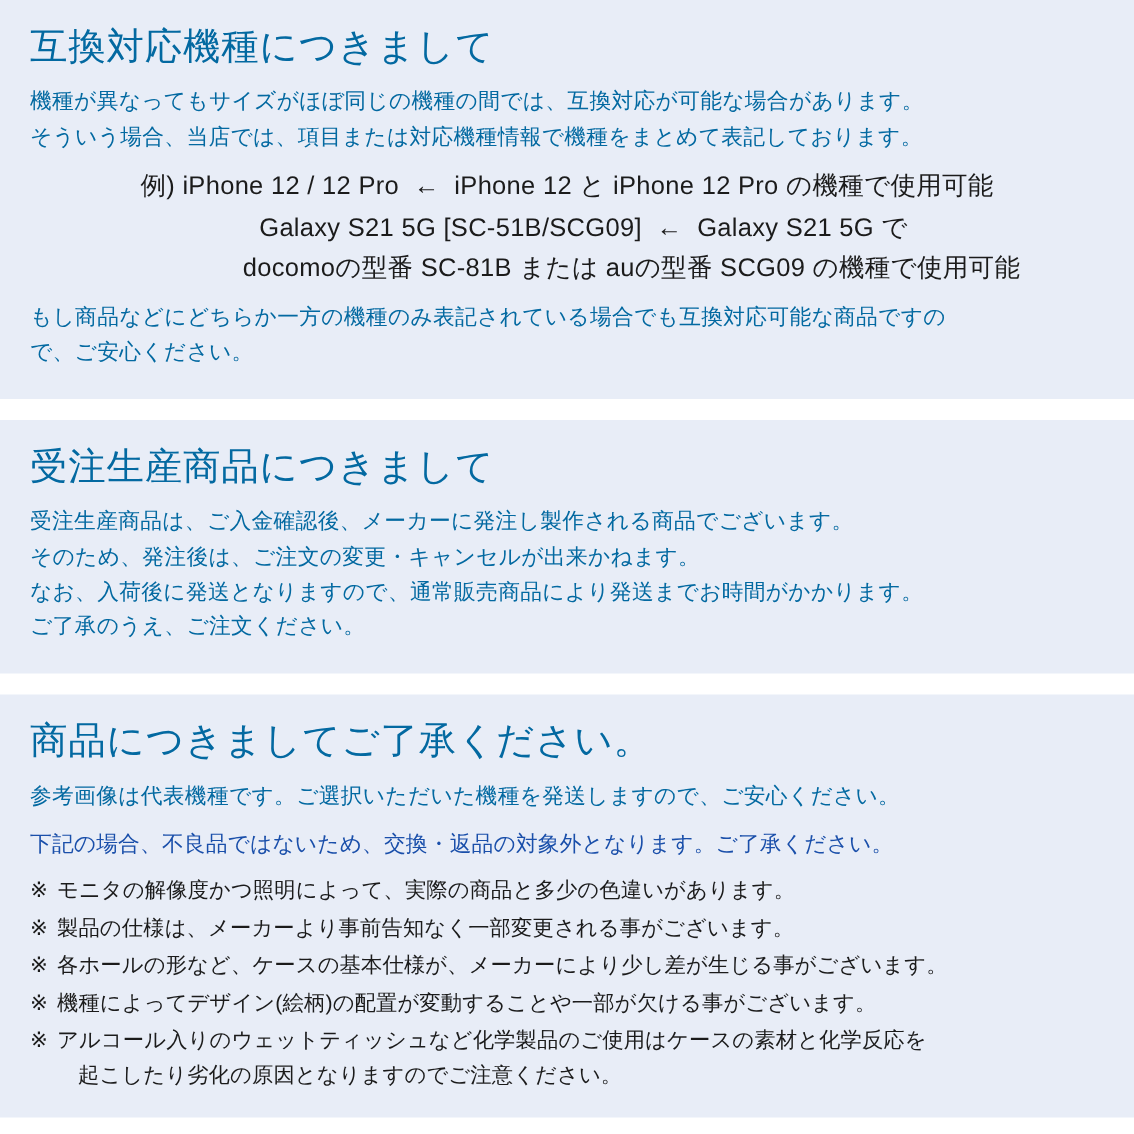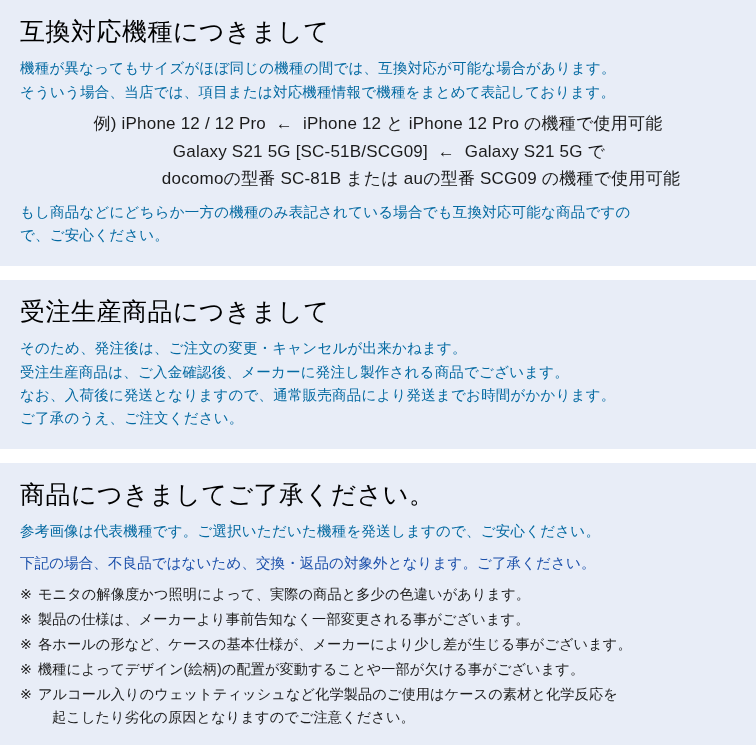--- a/index.html
+++ b/index.html
@@ -26,21 +26,21 @@
     padding: 14px 20px 16px 20px;
     box-sizing: border-box;
   }
   .section.s1 { padding-top: 16px; padding-bottom: 18px; }
   .section.s2 { padding-top: 16px; padding-bottom: 18px; }
   .section.s3 { padding-top: 16px; padding-bottom: 14px; margin-bottom: 0; }
   .heading {
     font-size: 25px;
     line-height: 1.25;
     font-weight: 400;
-    color: #000000;
+    color: #0369a1;
     margin: 0 0 10px 0;
     letter-spacing: 0.5px;
   }
   .para {
     font-size: 14.5px;
     line-height: 1.62;
     color: #0369a1;
     margin: 0;
     letter-spacing: 0.2px;
   }
@@ -100,22 +100,22 @@
       <div class="ex-line">例) iPhone 12 / 12 Pro  ←  iPhone 12 と iPhone 12 Pro の機種で使用可能</div>
       <div class="ex-line indent1">Galaxy S21 5G [SC-51B/SCG09]  ←  Galaxy S21 5G で</div>
       <div class="ex-line indent2">docomoの型番 SC-81B または auの型番 SCG09 の機種で使用可能</div>
     </div>
     <p class="para closing">もし商品などにどちらか一方の機種のみ表記されている場合でも互換対応可能な商品ですの</p>
     <p class="para">で、ご安心ください。</p>
   </div>
 
   <div class="section s2">
     <h2 class="heading">受注生産商品につきまして</h2>
+    <p class="para">受注生産商品は、ご入金確認後、メーカーに発注し製作される商品でございます。</p>
     <p class="para">そのため、発注後は、ご注文の変更・キャンセルが出来かねます。</p>
-    <p class="para">受注生産商品は、ご入金確認後、メーカーに発注し製作される商品でございます。</p>
     <p class="para">なお、入荷後に発送となりますので、通常販売商品により発送までお時間がかかります。</p>
     <p class="para">ご了承のうえ、ご注文ください。</p>
   </div>
 
   <div class="section s3">
     <h2 class="heading">商品につきましてご了承ください。</h2>
     <p class="para">参考画像は代表機種です。ご選択いただいた機種を発送しますので、ご安心ください。</p>
     <p class="blue-note">下記の場合、不良品ではないため、交換・返品の対象外となります。ご了承ください。</p>
     <ul class="note-list">
       <li>

